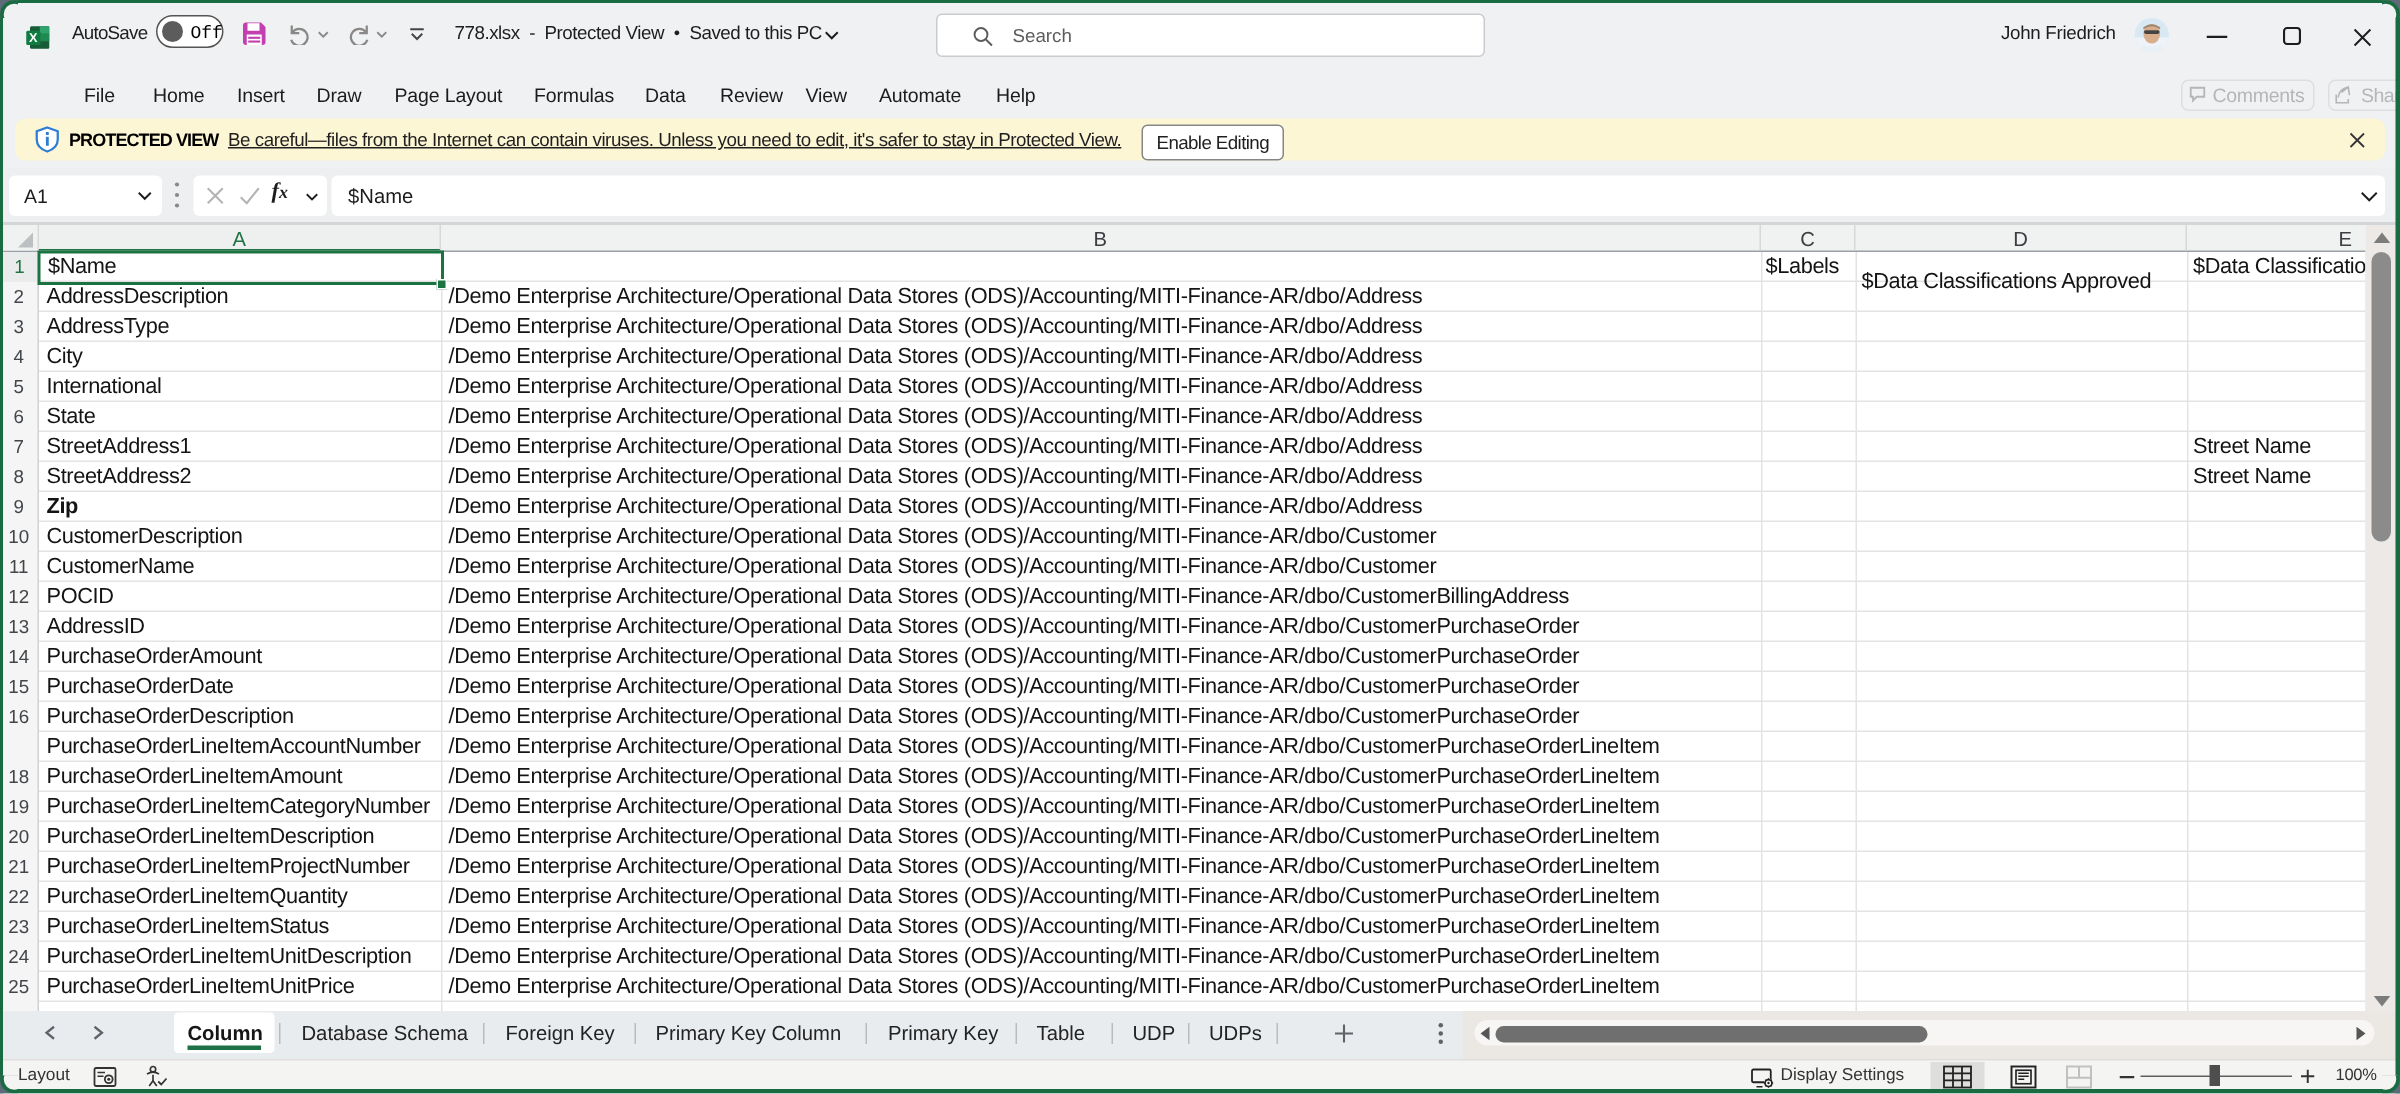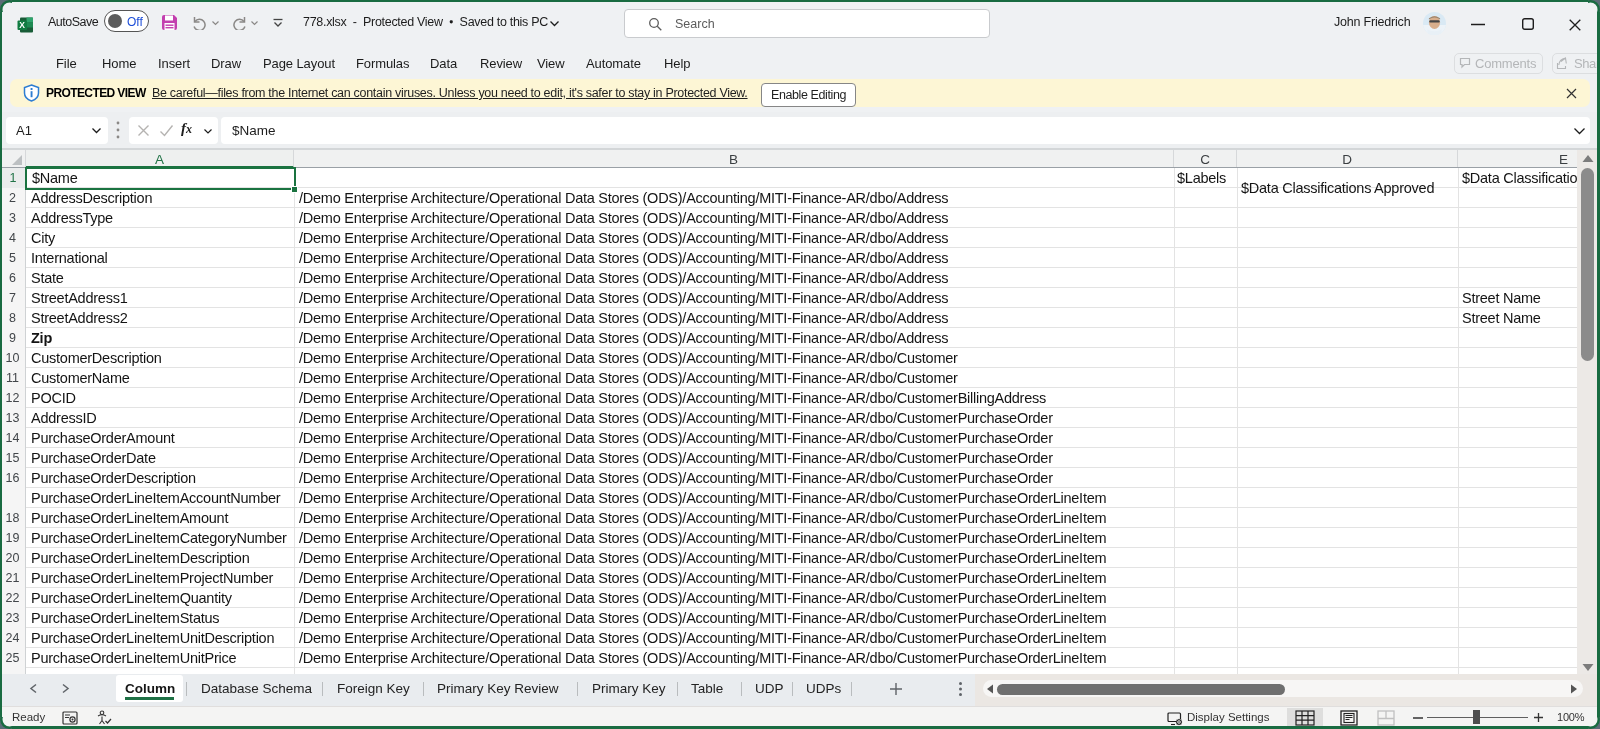--- a/index.html
+++ b/index.html
@@ -9,21 +9,21 @@
   svg { display:block; }
 
   
   .bord { position:absolute; background:#196b41; z-index:50; }
 
   
   #titlebar { position:absolute; left:0; top:0; width:1600px; height:45px; background:#eff1f3; }
   .tb-txt { position:absolute; font-size:12.5px; color:#1d1d1d; top:15px; white-space:nowrap; letter-spacing:-0.3px; }
   #autosave-pill { position:absolute; left:104px; top:10px; width:45px; height:22px; border:1.5px solid #555; border-radius:12px; background:#fff; }
   #autosave-knob { position:absolute; left:3px; top:2.5px; width:14px; height:14px; border-radius:50%; background:#5c5c5c; }
-  #autosave-off { position:absolute; left:22px; top:4px; font-size:12px; color:#1d4ed8; }
+  #autosave-off { position:absolute; left:22px; top:4px; font-size:12px; color:#000000;font-family:Liberation Mono, monospace; }
   #searchbox { position:absolute; left:624px; top:9px; width:366px; height:29px; background:#fff; border:1px solid #c9cbce; border-radius:4px; }
   #searchbox span { position:absolute; left:50px; top:7px; font-size:12.5px; color:#5c5c5c; }
 
   
   #menurow { position:absolute; left:12px; top:45px; width:1600px; height:32px; background:#eff1f3;margin-left:23px; }
   .menu-item { position:absolute; top:11px; font-size:13px; color:#1c1c1c; letter-spacing:-0.1px; white-space:nowrap; }
 
   
   #msgrow { position:absolute; left:0; top:77px; width:1600px; height:35px; background:#eff1f3; }
   #msgbar { position:absolute; left:10px; top:2px; width:1580px; height:28px; background:#fdf6d5; border-radius:7px; }
@@ -362,21 +362,21 @@
     </svg>
     <svg class="abs" style="left:60px;top:9px" width="11" height="11" viewBox="0 0 11 11">
       <path d="M3 1.5 L8 5.5 L3 9.5" fill="none" stroke="#5f6368" stroke-width="1.5"></path>
     </svg>
     <div id="activetab">
       <span>Column</span>
       <u></u>
     </div>
     <span class="sheettab" style="left:201px">Database Schema</span>
     <span class="sheettab" style="left:337px">Foreign Key</span>
-    <span class="sheettab" style="left:437px">Primary Key Review</span>
+    <span class="sheettab" style="left:437px">Primary Key Column</span>
     <span class="sheettab" style="left:592px">Primary Key</span>
     <span class="sheettab" style="left:691px">Table</span>
     <span class="sheettab" style="left:755px">UDP</span>
     <span class="sheettab" style="left:806px">UDPs</span>
     <svg class="abs" style="left:889px;top:8px" width="14" height="14" viewBox="0 0 14 14">
       <path d="M7 1 V13 M1 7 H13" stroke="#5f6368" stroke-width="1.4"></path>
     </svg>
     <svg class="abs" style="left:958px;top:7px" width="5" height="16" viewBox="0 0 5 16">
       <circle cx="2.5" cy="2.5" r="1.5" fill="#5f6368"></circle>
       <circle cx="2.5" cy="8" r="1.5" fill="#5f6368"></circle>
@@ -394,21 +394,21 @@
   <div class="tabdiv" style="left: 186px;"></div>
     <div class="tabdiv" style="left: 322px;"></div>
     <div class="tabdiv" style="left: 423px;"></div>
     <div class="tabdiv" style="left: 577px;"></div>
     <div class="tabdiv" style="left: 677px;"></div>
     <div class="tabdiv" style="left: 741px;"></div>
     <div class="tabdiv" style="left: 792px;"></div>
     <div class="tabdiv" style="left: 851px;"></div>
   </div>
   <div id="statusbar">
-    <span class="st-txt" style="left:12px">Ready</span>
+    <span class="st-txt" style="left:12px">Layout</span>
     <svg class="abs" style="left:62px;top:4px" width="16" height="14" viewBox="0 0 16 14">
       <rect x="1" y="1" width="14" height="12" rx="1" fill="none" stroke="#333" stroke-width="1.2"></rect>
       <path d="M3 4 h5 M3 6.5 h4" stroke="#333" stroke-width="1"></path>
       <circle cx="10.5" cy="8.5" r="2.6" fill="none" stroke="#333" stroke-width="1.2"></circle>
       <circle cx="10.5" cy="8.5" r="1" fill="#333"></circle>
     </svg>
     <svg class="abs" style="left:95px;top:3px" width="17" height="15" viewBox="0 0 17 15">
       <circle cx="7" cy="2.8" r="1.8" fill="none" stroke="#333" stroke-width="1.1"></circle>
       <path d="M3 6 q4-2.5 8 0 M7 6.5 v4 M7 10.5 l-2.5 3.5 M7 10.5 l2.5 3.5" fill="none" stroke="#333" stroke-width="1.1"></path>
       <path d="M10.5 11 l2 2 L16 9" fill="none" stroke="#333" stroke-width="1.2"></path>

